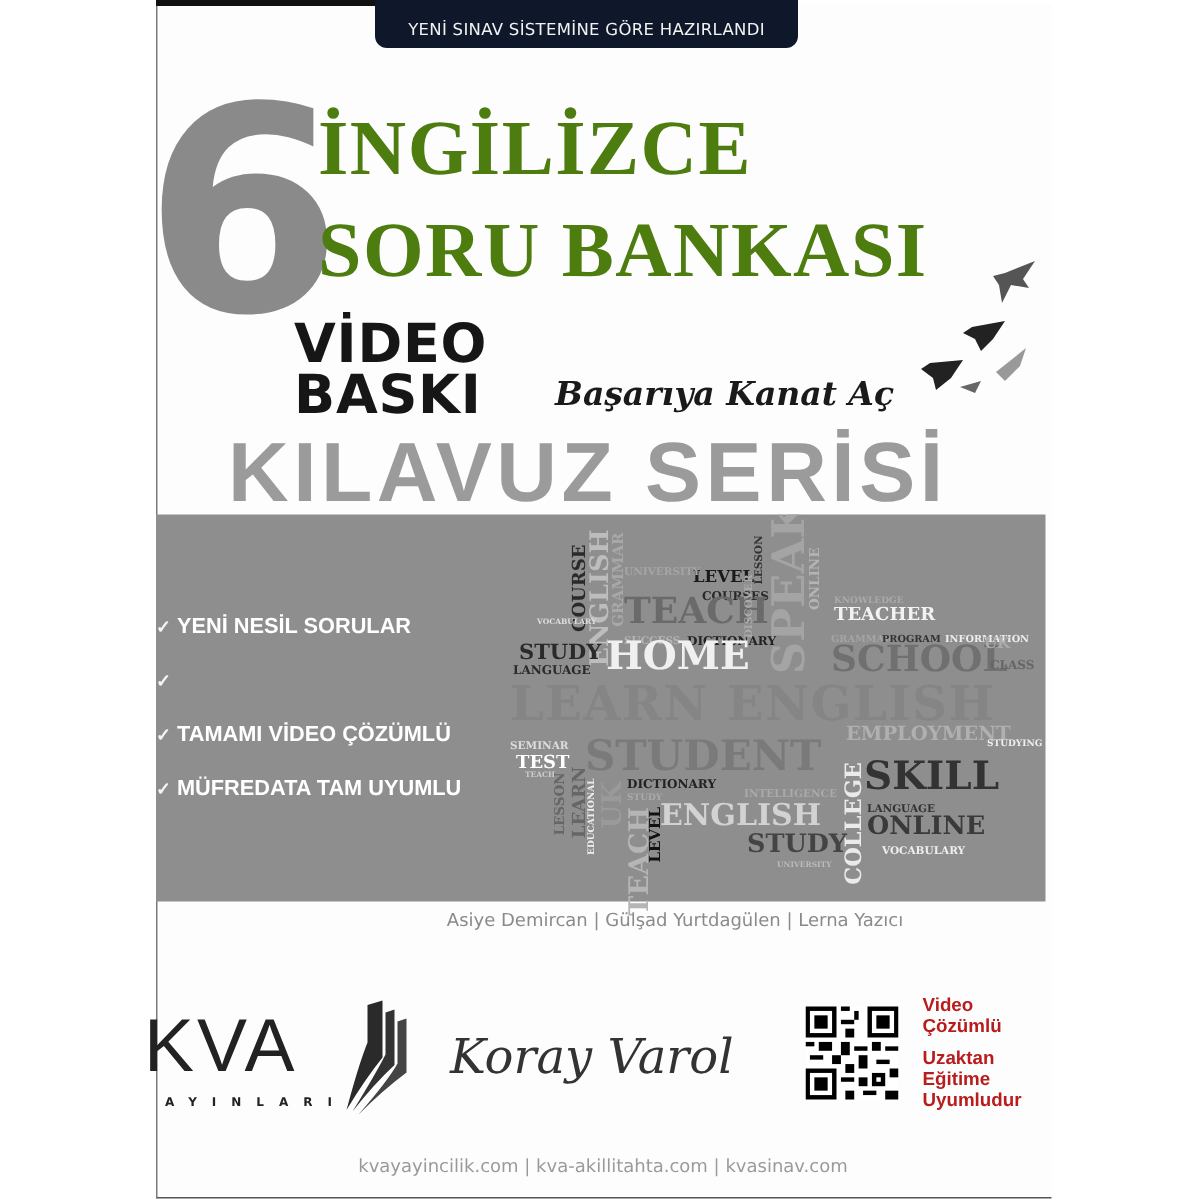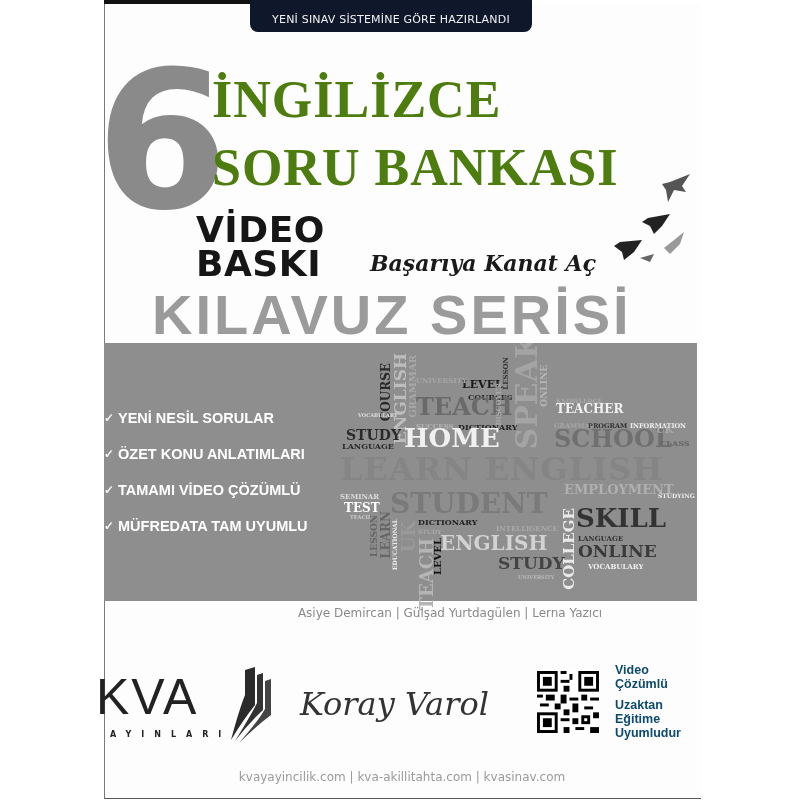--- a/index.html
+++ b/index.html
@@ -29,21 +29,21 @@
   .cloud { position:absolute; left:340px; top:343px; width:357px; height:290px; overflow:hidden; }
   .w { position:absolute; font-family:"DejaVu Serif", serif; font-weight:bold; white-space:nowrap; line-height:1; }
   .v { writing-mode:vertical-rl; transform:rotate(180deg); }
   .authors { position:absolute; left:104px; top:606px; width:596px; text-align:center; color:#8a8a8a; font-size:12px;margin-left:48px; }
   .kva { position:absolute; left:96px; top:672px; font-size:50px; color:#222; letter-spacing:2px;
          font-family:"Liberation Sans", sans-serif; font-weight:normal; line-height:1;text-align:right; }
   .ayinlari { position:absolute; left:110px; top:730px; font-size:8px; letter-spacing:10px; color:#222; font-weight:bold; }
   .signature { position:absolute; left:300px; top:685px; font-family:"DejaVu Serif", serif; font-style:italic;
                font-size:32px; color:#333; }
   .qr { position:absolute; left:537px; top:667px; width:62px; height:70px; }
-  .qrtext { position:absolute; left:615px; top:663px; font-weight:bold; font-size:12.5px; line-height:14px; color:#0c4a6e;
+  .qrtext { position:absolute; left:615px; top:663px; font-weight:bold; font-size:12.5px; line-height:14px; color:#b91c1c;
             font-family:"Liberation Sans", sans-serif; }
   .qrtext .gap { height:7px; }
   .sites { position:absolute; left:104px; top:770px; width:596px; text-align:center; color:#9a9a9a; font-size:12px; }
 </style>
 </head>
 <body>
 
 <div class="page"></div>
 <div class="topbar"></div>
 
@@ -72,21 +72,20 @@
 
 <div class="band"></div>
 
 <div class="features">
   <div class="feature">
       <span class="chk">✓</span>
       <span>YENİ NESİL SORULAR</span>
     </div>
   <div class="feature">
       <span class="chk">✓</span>
-      <span>ÖZET KONU ANLATIMLARI</span>
     </div>
   <div class="feature">
       <span class="chk">✓</span>
       <span>TAMAMI VİDEO ÇÖZÜMLÜ</span>
     </div>
   <div class="feature">
       <span class="chk">✓</span>
       <span>MÜFREDATA TAM UYUMLU</span>
     </div>
 </div>

